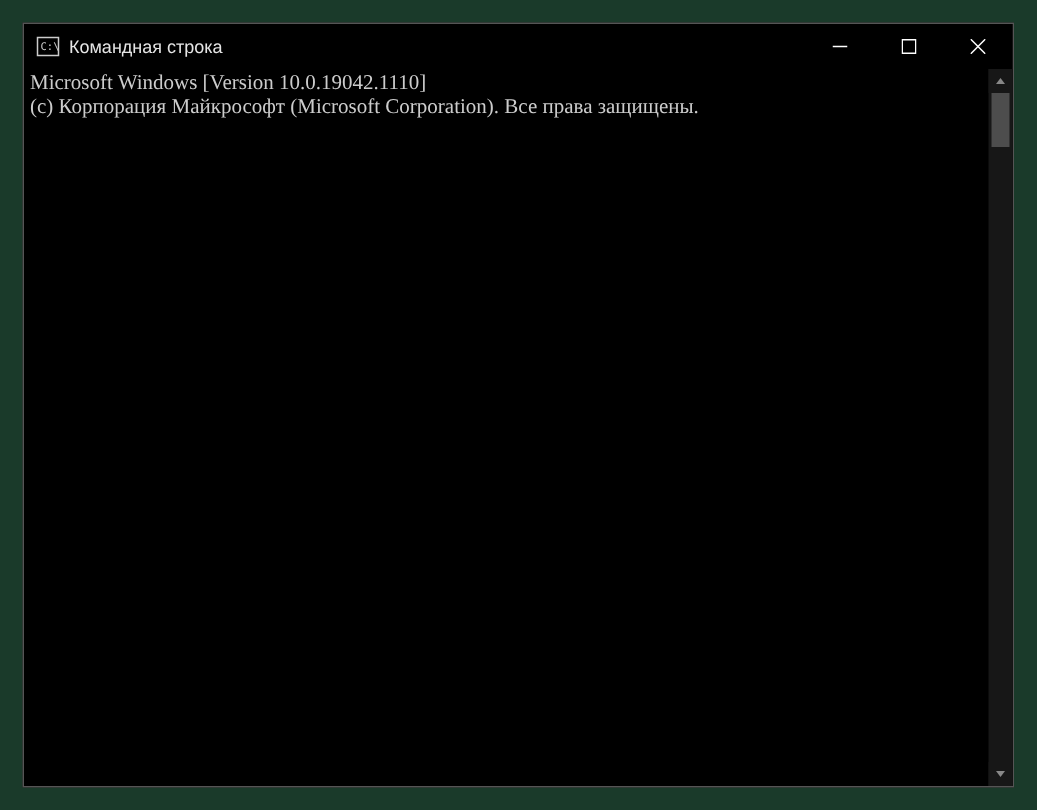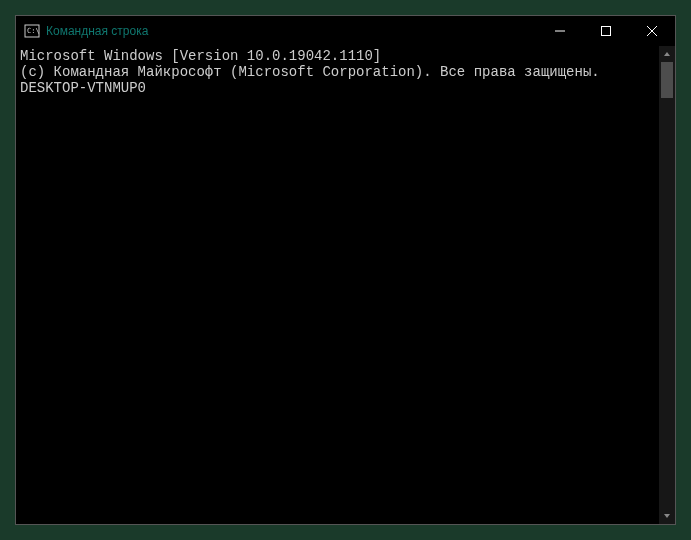--- a/index.html
+++ b/index.html
@@ -39,21 +39,21 @@
       margin-right: 6px;
       display: flex;
       align-items: center;
       justify-content: center;
     }
     .titlebar-icon svg {
       width: 16px;
       height: 16px;
     }
     .titlebar-title {
-      color: #0f766e;
+      color: #e5e5e5;
       font-size: 12px;
       font-family: "Segoe UI", Tahoma, sans-serif;
       flex: 1;
     }
     .titlebar-buttons {
       display: flex;
       height: 100%;
     }
     .titlebar-btn {
       width: 46px;
@@ -111,20 +111,21 @@
     .scrollbar-thumb {
       position: absolute;
       top: 16px;
       left: 2px;
       width: 12px;
       height: 36px;
       background: #4d4d4d;
     }
     .line {
       display: block;
+      font-family: Liberation Serif, serif;
     }
   </style>
 </head>
 <body>
 
 <div class="window">
   <div class="titlebar">
     <span class="titlebar-icon">
       <svg viewBox="0 0 16 16">
         <rect x="1" y="2" width="14" height="12" fill="#000" stroke="#ccc" stroke-width="1"></rect>
@@ -145,21 +146,21 @@
       </div>
       <div class="titlebar-btn close">
         <svg viewBox="0 0 10 10">
             <line x1="0" y1="0" x2="10" y2="10" stroke="#fff" stroke-width="1"></line>
             <line x1="10" y1="0" x2="0" y2="10" stroke="#fff" stroke-width="1"></line>
           </svg>
       </div>
     </div>
   </div>
   <div class="console-area">
-    <div class="console-content"><span class="line">Microsoft Windows [Version 10.0.19042.1110]</span><span class="line">(c) Командная Майкрософт (Microsoft Corporation). Все права защищены.</span><span class="line"></span><span class="line">DESKTOP-VTNMUP0</span><span class="line"></span></div>
+    <div class="console-content"><span class="line">Microsoft Windows [Version 10.0.19042.1110]</span><span class="line">(c) Корпорация Майкрософт (Microsoft Corporation). Все права защищены.</span><span class="line"></span><span class="line"></span></div>
     <div class="scrollbar">
       <div class="scrollbar-btn up">
         <svg viewBox="0 0 8 8">
             <polygon points="4,2 7,6 1,6" fill="#888"></polygon>
           </svg>
       </div>
       <div class="scrollbar-thumb"></div>
       <div class="scrollbar-btn down">
         <svg viewBox="0 0 8 8">
             <polygon points="1,2 7,2 4,6" fill="#888"></polygon>

